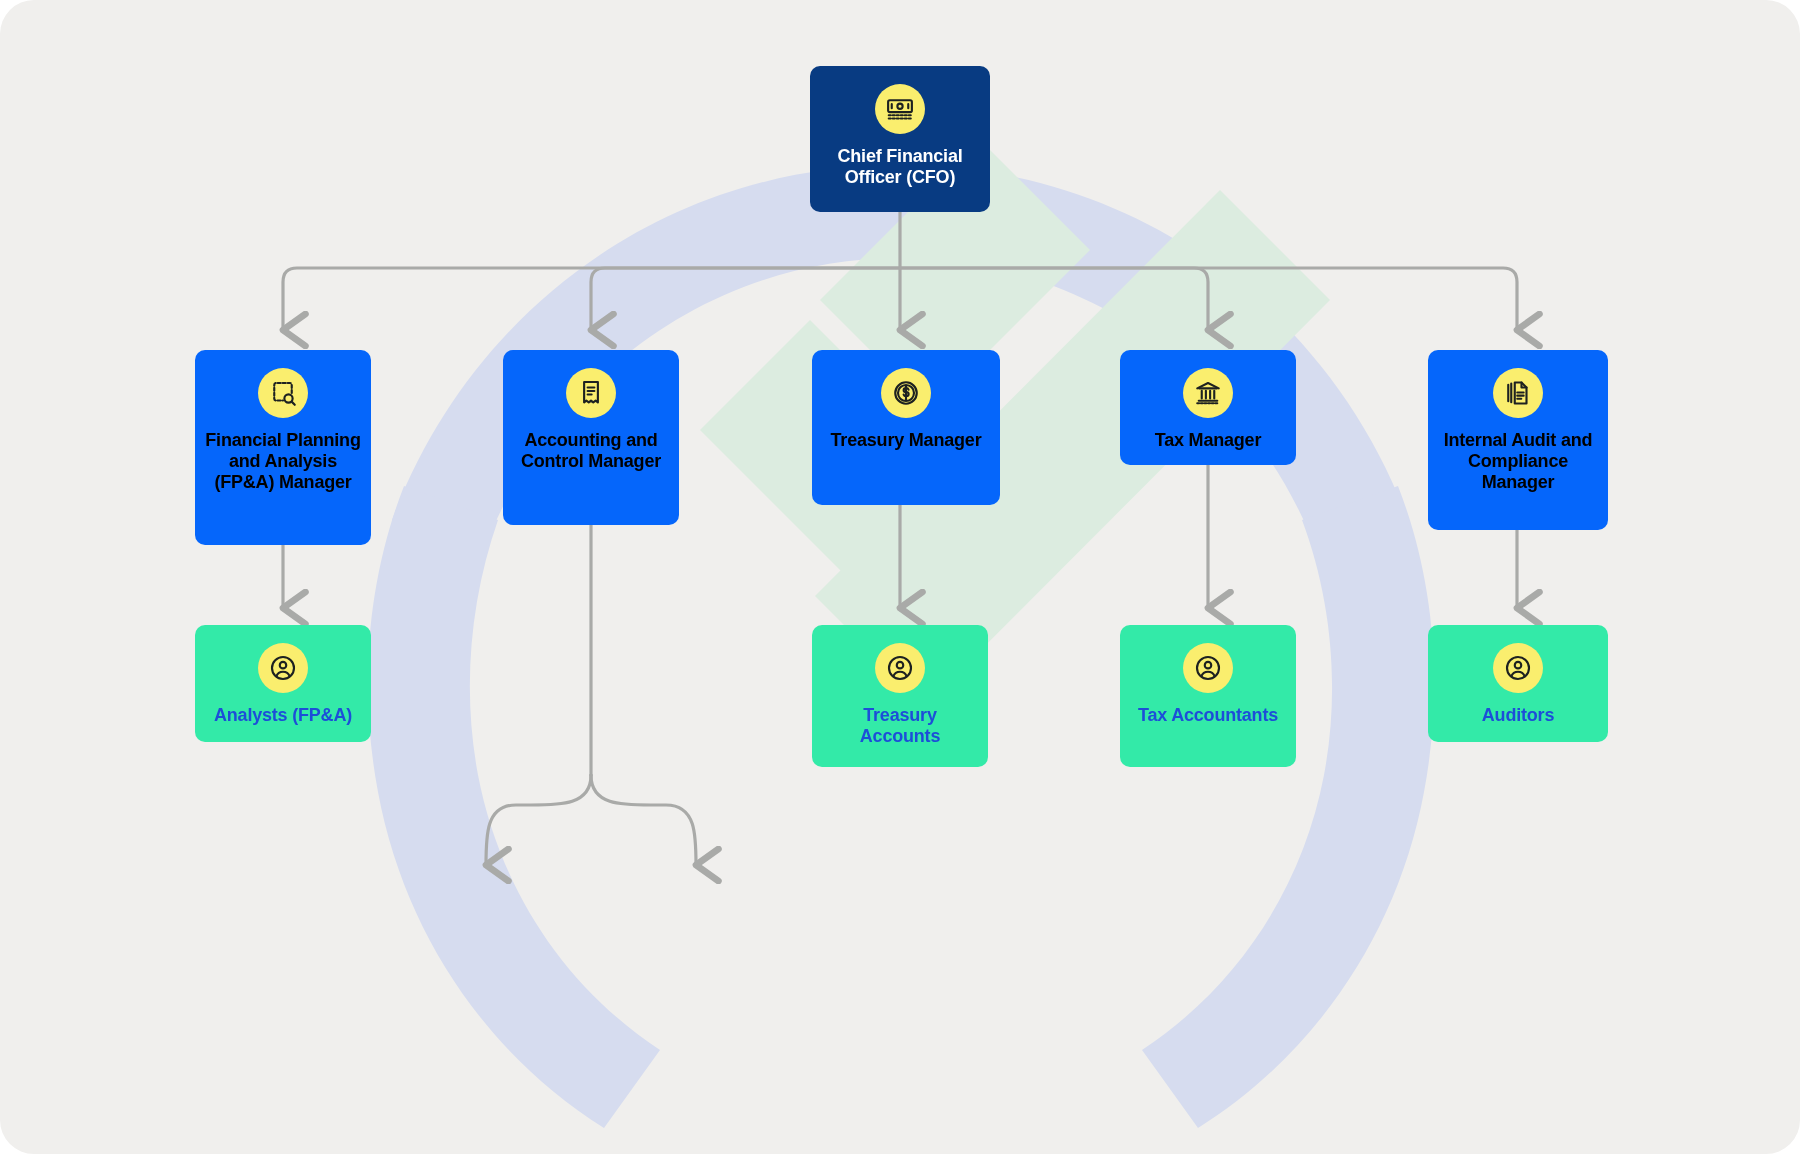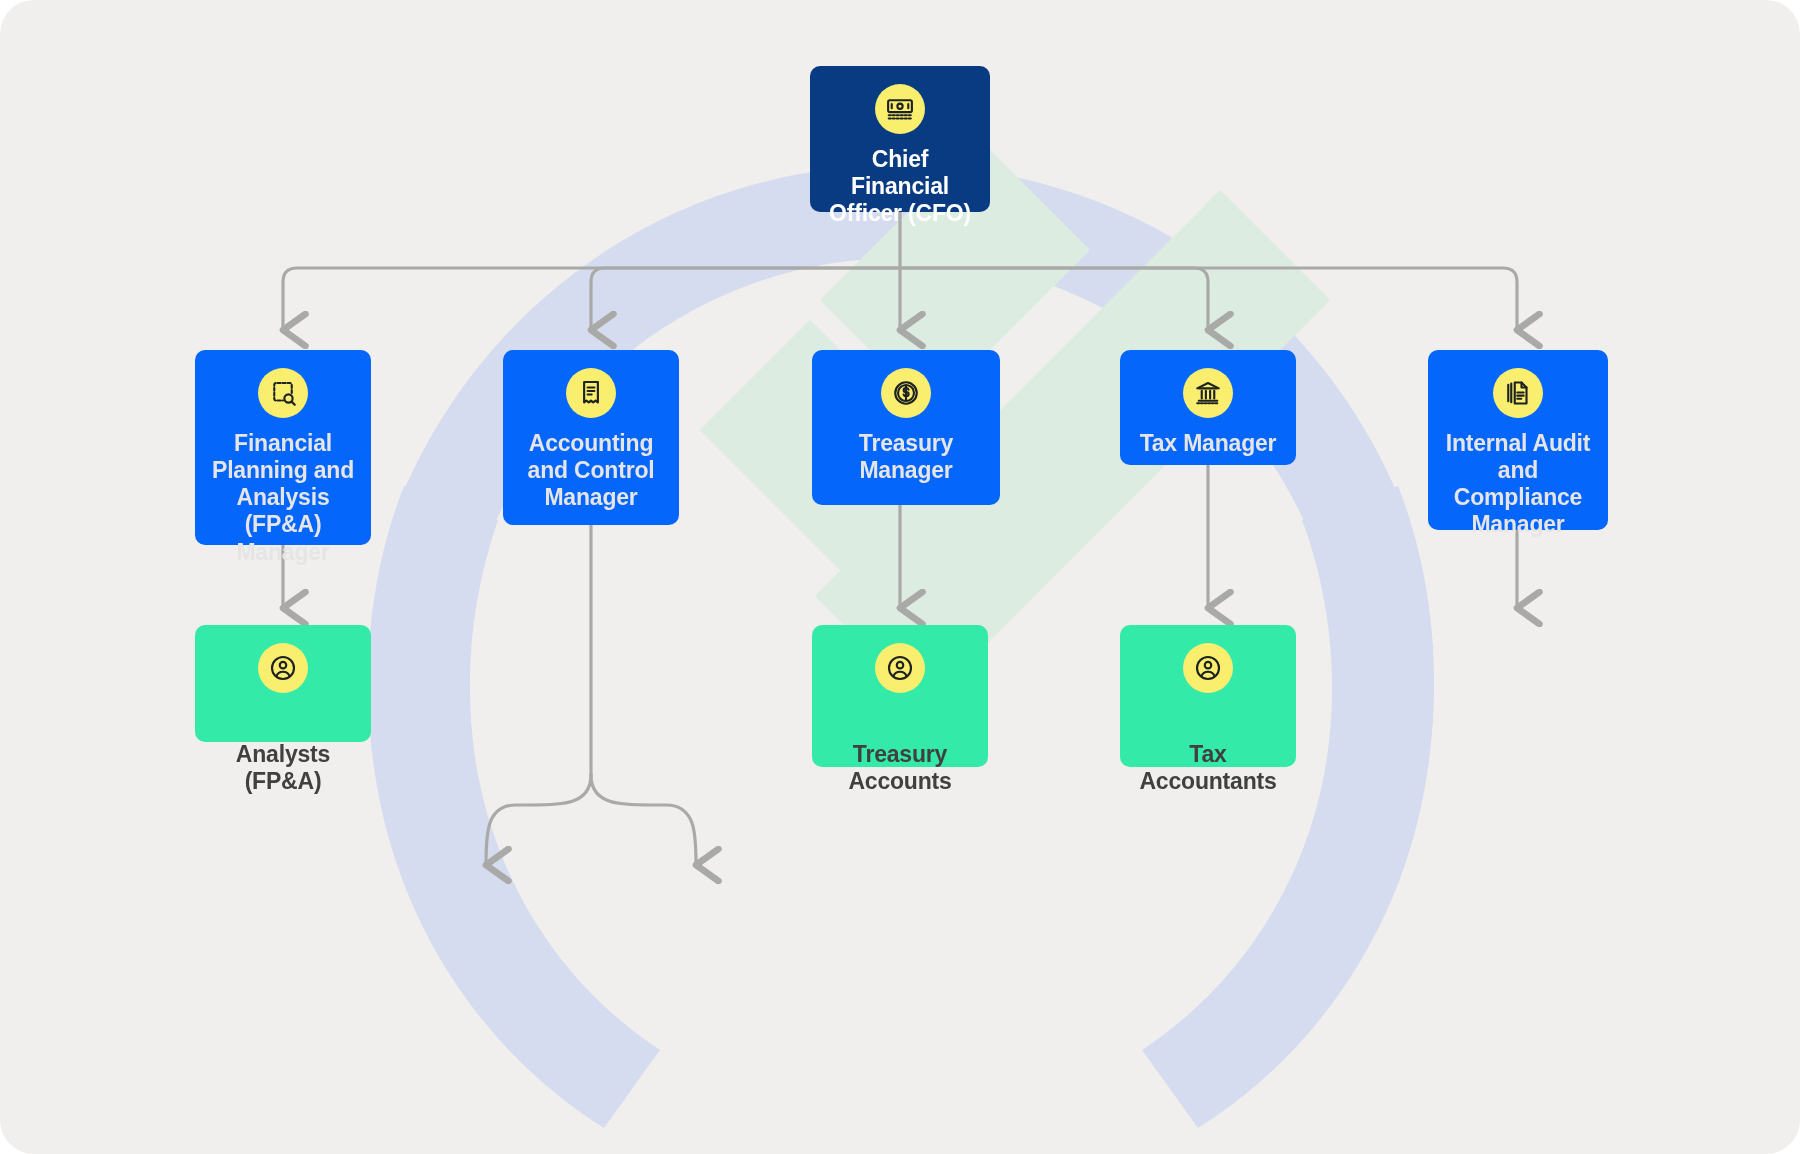--- a/index.html
+++ b/index.html
@@ -43,30 +43,30 @@
     width: 50px; height: 50px;
     border-radius: 50%;
     background: #faee6e;
     display: flex; align-items: center; justify-content: center;
     margin-bottom: 12px;
     flex: 0 0 auto;
   }
   .node .icon-wrap svg { display: block; }
   .node .label {
     font-weight: 700;
-    font-size: 23px;
+    font-size: 18px;
     line-height: 1.18;
     letter-spacing: -0.2px;
   }
   .node.root      { background: #083b82; }
   .node.root .label   { color: #ffffff; }
   .node.manager   { background: #0566fb; }
-  .node.manager .label{ color: #e5e5e5; }
+  .node.manager .label{ color: #000000; }
   .node.staff     { background: #33eaa8; }
-  .node.staff .label  { color: #404040; margin-top: 36px; }
+  .node.staff .label  { color: #1d4ed8; }
 </style>
 </head>
 <body>
 
 <div id="canvas">
 
   <svg id="watermark" viewBox="0 0 1800 1154" xmlns="http://www.w3.org/2000/svg" aria-hidden="true">
     <g opacity="1">
 
       <path fill="#d6dcef" d="M900 165
@@ -230,16 +230,26 @@
     <span class="icon-wrap">
       <svg width="30" height="30" viewBox="0 0 24 24" fill="none" stroke="#1d2120" stroke-width="1.7" stroke-linecap="round" stroke-linejoin="round">
         <circle cx="12" cy="12" r="8.8"></circle>
         <circle cx="12" cy="9.7" r="2.6"></circle>
         <path d="M6.6 18.7a5.8 5.8 0 0 1 10.8 0"></path>
       </svg>
     </span>
     <span class="label">Tax Accountants</span>
   </div>
 
+  <div class="node staff" style="left:1428px; top:625px; width:180px; height:117px;">
+    <span class="icon-wrap">
+      <svg width="30" height="30" viewBox="0 0 24 24" fill="none" stroke="#1d2120" stroke-width="1.7" stroke-linecap="round" stroke-linejoin="round">
+        <circle cx="12" cy="12" r="8.8"></circle>
+        <circle cx="12" cy="9.7" r="2.6"></circle>
+        <path d="M6.6 18.7a5.8 5.8 0 0 1 10.8 0"></path>
+      </svg>
+    </span>
+    <span class="label">Auditors</span>
+  </div>
 
 
 
 </div>
 
 </body></html>

